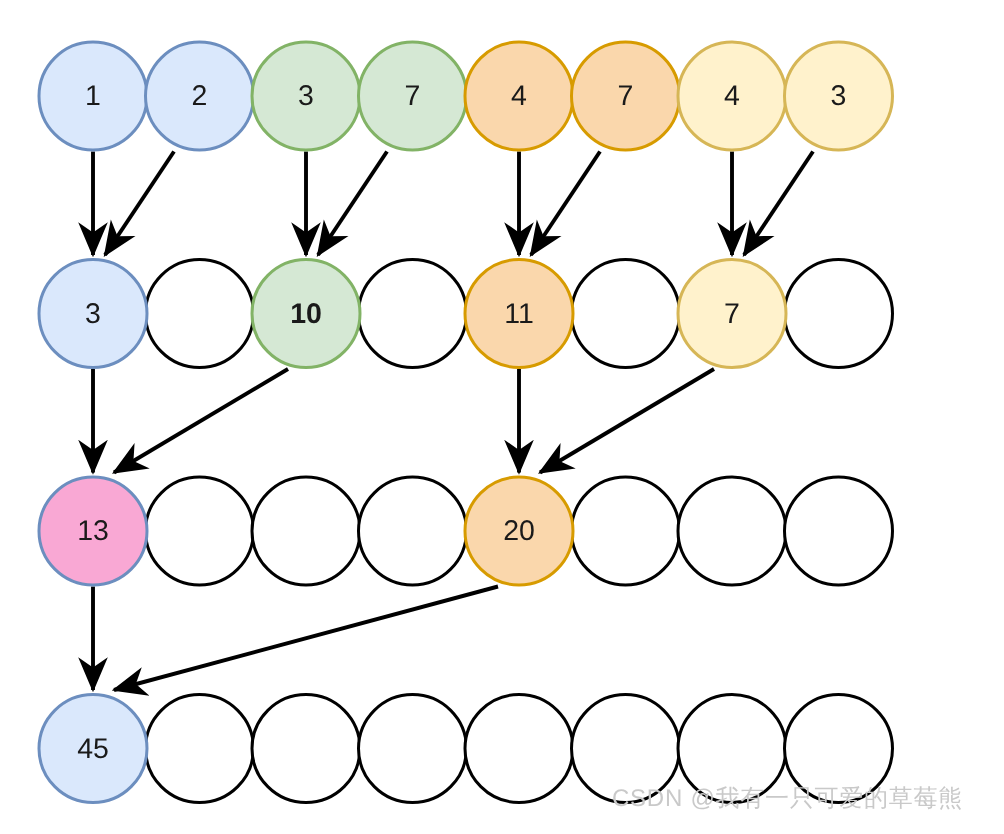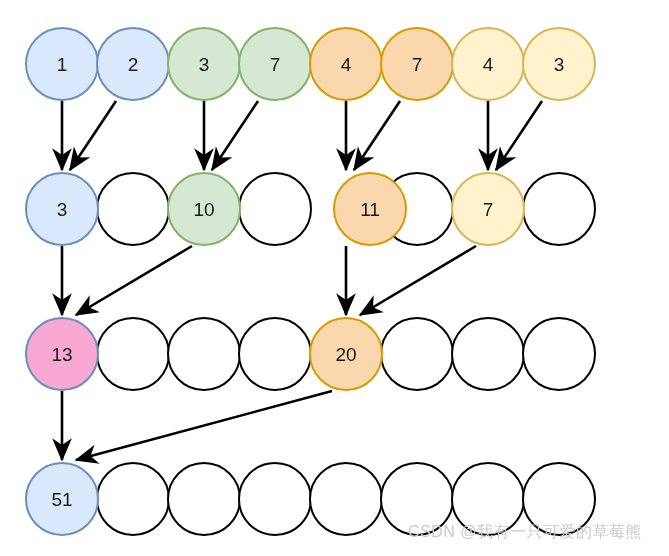--- a/index.html
+++ b/index.html
@@ -113,27 +113,27 @@
       </div>
       <div class="node" style="left: 522px; top: 27px; background: rgb(255, 242, 204); border-color: rgb(214, 182, 86);">
         <span class="node-label">3</span>
       </div>
       <div class="node" style="left: 25px; top: 172px; background: rgb(218, 232, 252); border-color: rgb(108, 142, 191);">
         <span class="node-label">3</span>
       </div>
       <div class="node empty" style="left: 96px; top: 172px; background: rgb(255, 255, 255); border-color: rgb(0, 0, 0);">
         <span class="node-label"></span>
       </div>
-      <div class="node" style="left: 167px; top: 172px; background: rgb(213, 232, 212); border-color: rgb(130, 179, 102);">
+      <div class="node" style="left: 167px; top: 172px; background: rgb(213, 232, 212); border-color: rgb(130, 179, 102); font-weight: bold;">
         <span class="node-label">10</span>
       </div>
       <div class="node empty" style="left: 238px; top: 172px; background: rgb(255, 255, 255); border-color: rgb(0, 0, 0);">
         <span class="node-label"></span>
       </div>
-      <div class="node" style="left: 309px; top: 172px; background: rgb(250, 215, 172); border-color: rgb(215, 155, 0); margin-left: 24px;">
+      <div class="node" style="left: 309px; top: 172px; background: rgb(250, 215, 172); border-color: rgb(215, 155, 0);">
         <span class="node-label">11</span>
       </div>
       <div class="node empty" style="left: 380px; top: 172px; background: rgb(255, 255, 255); border-color: rgb(0, 0, 0);">
         <span class="node-label"></span>
       </div>
       <div class="node" style="left: 451px; top: 172px; background: rgb(255, 242, 204); border-color: rgb(214, 182, 86);">
         <span class="node-label">7</span>
       </div>
       <div class="node empty" style="left: 522px; top: 172px; background: rgb(255, 255, 255); border-color: rgb(0, 0, 0);">
         <span class="node-label"></span>
@@ -156,21 +156,21 @@
       <div class="node empty" style="left: 380px; top: 317px; background: rgb(255, 255, 255); border-color: rgb(0, 0, 0);">
         <span class="node-label"></span>
       </div>
       <div class="node empty" style="left: 451px; top: 317px; background: rgb(255, 255, 255); border-color: rgb(0, 0, 0);">
         <span class="node-label"></span>
       </div>
       <div class="node empty" style="left: 522px; top: 317px; background: rgb(255, 255, 255); border-color: rgb(0, 0, 0);">
         <span class="node-label"></span>
       </div>
       <div class="node" style="left: 25px; top: 462px; background: rgb(218, 232, 252); border-color: rgb(108, 142, 191);">
-        <span class="node-label">51</span>
+        <span class="node-label">45</span>
       </div>
       <div class="node empty" style="left: 96px; top: 462px; background: rgb(255, 255, 255); border-color: rgb(0, 0, 0);">
         <span class="node-label"></span>
       </div>
       <div class="node empty" style="left: 167px; top: 462px; background: rgb(255, 255, 255); border-color: rgb(0, 0, 0);">
         <span class="node-label"></span>
       </div>
       <div class="node empty" style="left: 238px; top: 462px; background: rgb(255, 255, 255); border-color: rgb(0, 0, 0);">
         <span class="node-label"></span>
       </div>

